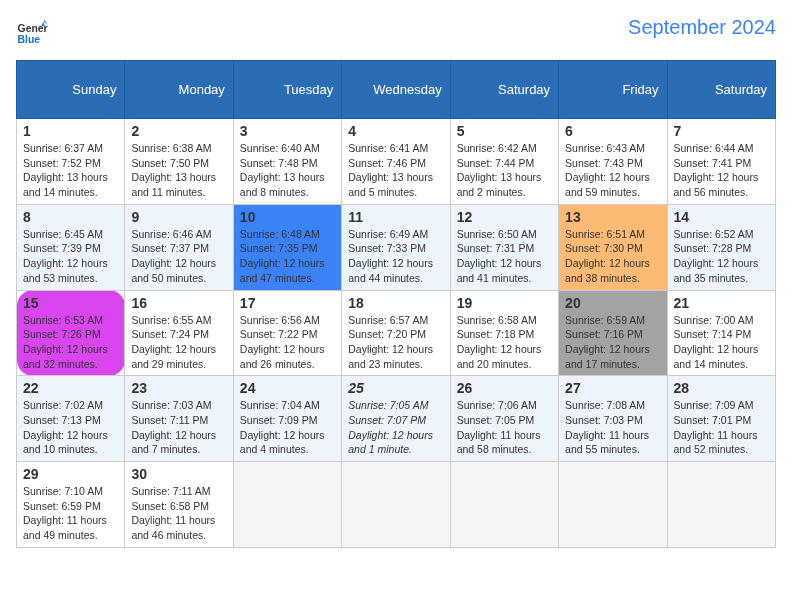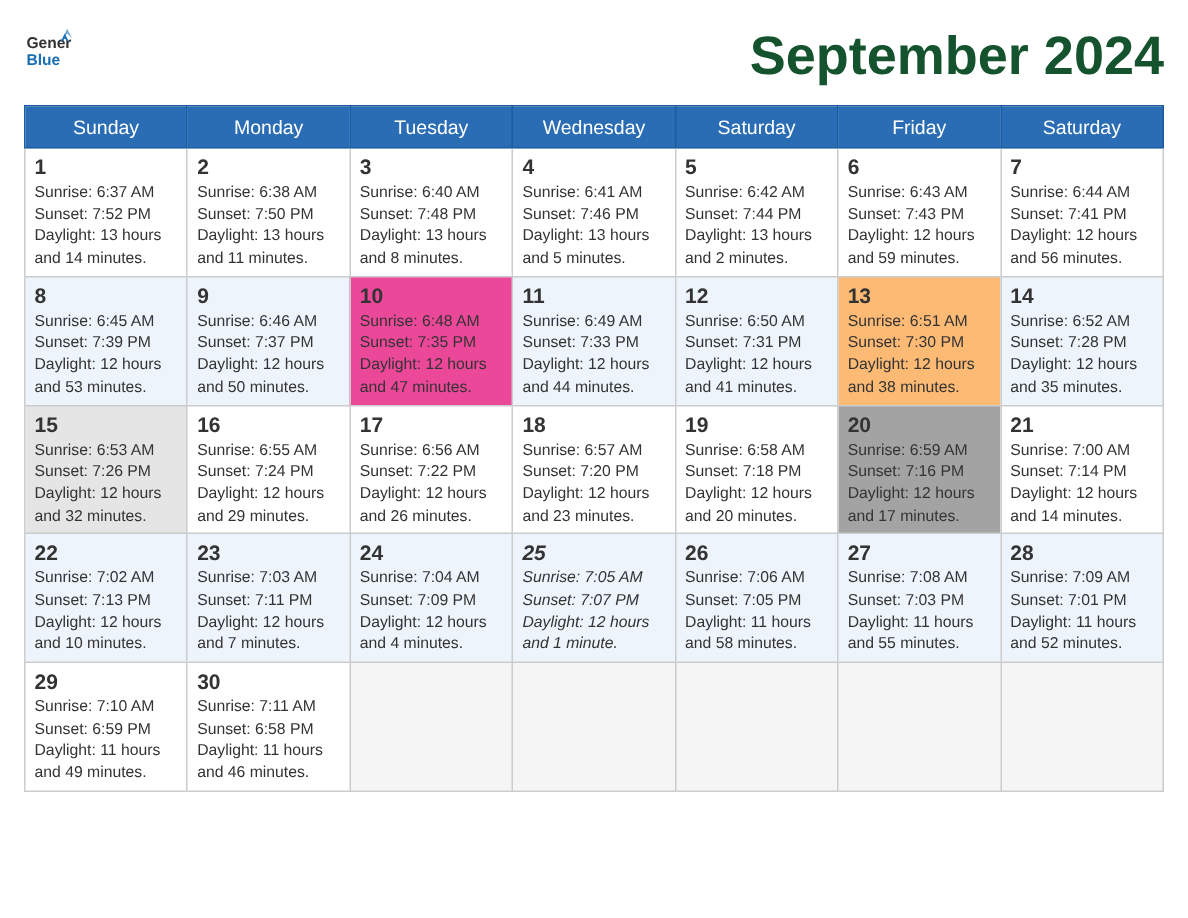--- a/index.html
+++ b/index.html
@@ -22,38 +22,38 @@
       gap: 4px;
     }
     .logo-icon {
       width: 32px;
       height: 32px;
     }
     .title-block {
       text-align: right;
     }
     .month-title {
-      font-size: 36px;
-      font-weight: bold;
-      color: #14532d;
+      font-size: 20px;
+      font-weight: normal;
+      color: #3b82f6;
     }
     .subtitle {
       font-size: 14px;
       color: #555;
     }
     table {
       width: 100%;
       border-collapse: collapse;
       font-size: 11px;
     }
     th {
       background-color: #2a6db5;
       color: #fff;
-      text-align: center;
-      padding: 6px 8px;
+      text-align: right;
+      padding: 21px 8px;
       font-size: 13px;
       font-weight: normal;
       border: 1px solid #1a5da0;
     }
     td {
       border: 1px solid #ccc;
       vertical-align: top;
       padding: 4px 6px;
       width: calc(100% / 7);
       min-height: 80px;
@@ -143,21 +143,21 @@
       </tr>
       <tr class="week-row" style="background: rgb(238, 244, 251);">
         <td style="background: rgb(238, 244, 251);">
           <span class="day-number">8</span>
           <div class="day-info">Sunrise: 6:45 AM<br>Sunset: 7:39 PM<br>Daylight: 12 hours and 53 minutes.</div>
         </td>
         <td style="background: rgb(238, 244, 251);">
           <span class="day-number">9</span>
           <div class="day-info">Sunrise: 6:46 AM<br>Sunset: 7:37 PM<br>Daylight: 12 hours and 50 minutes.</div>
         </td>
-        <td style="background: #ec4899; margin-top: 28px;">
+        <td style="background: #3b82f6; margin-top: 28px;">
           <span class="day-number">10</span>
           <div class="day-info">Sunrise: 6:48 AM<br>Sunset: 7:35 PM<br>Daylight: 12 hours and 47 minutes.</div>
         </td>
         <td style="background: rgb(238, 244, 251);">
           <span class="day-number">11</span>
           <div class="day-info">Sunrise: 6:49 AM<br>Sunset: 7:33 PM<br>Daylight: 12 hours and 44 minutes.</div>
         </td>
         <td style="background: rgb(238, 244, 251);">
           <span class="day-number">12</span>
           <div class="day-info">Sunrise: 6:50 AM<br>Sunset: 7:31 PM<br>Daylight: 12 hours and 41 minutes.</div>
@@ -165,21 +165,21 @@
         <td style="background: #fdba74;">
           <span class="day-number">13</span>
           <div class="day-info">Sunrise: 6:51 AM<br>Sunset: 7:30 PM<br>Daylight: 12 hours and 38 minutes.</div>
         </td>
         <td style="background: rgb(238, 244, 251);">
           <span class="day-number">14</span>
           <div class="day-info">Sunrise: 6:52 AM<br>Sunset: 7:28 PM<br>Daylight: 12 hours and 35 minutes.</div>
         </td>
       </tr>
       <tr class="week-row" style="background: rgb(255, 255, 255);">
-        <td style="background: #e5e5e5;">
+        <td style="background: #d946ef; border-radius: 16px;">
           <span class="day-number">15</span>
           <div class="day-info">Sunrise: 6:53 AM<br>Sunset: 7:26 PM<br>Daylight: 12 hours and 32 minutes.</div>
         </td>
         <td style="background: rgb(255, 255, 255);">
           <span class="day-number">16</span>
           <div class="day-info">Sunrise: 6:55 AM<br>Sunset: 7:24 PM<br>Daylight: 12 hours and 29 minutes.</div>
         </td>
         <td style="background: rgb(255, 255, 255);">
           <span class="day-number">17</span>
           <div class="day-info">Sunrise: 6:56 AM<br>Sunset: 7:22 PM<br>Daylight: 12 hours and 26 minutes.</div>

